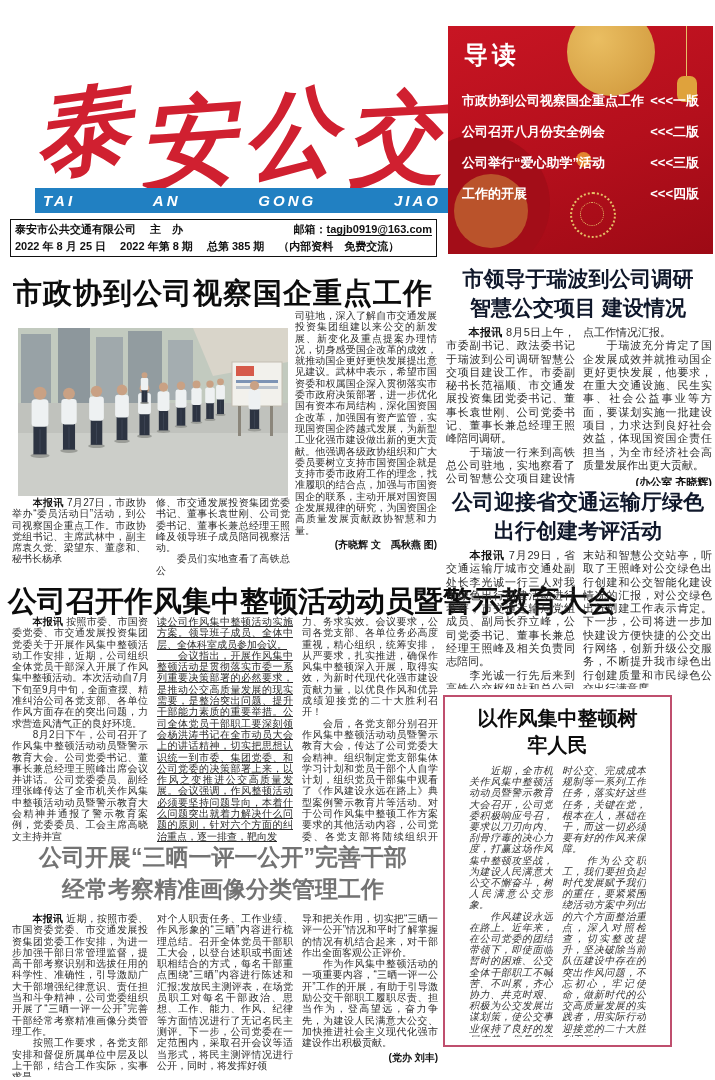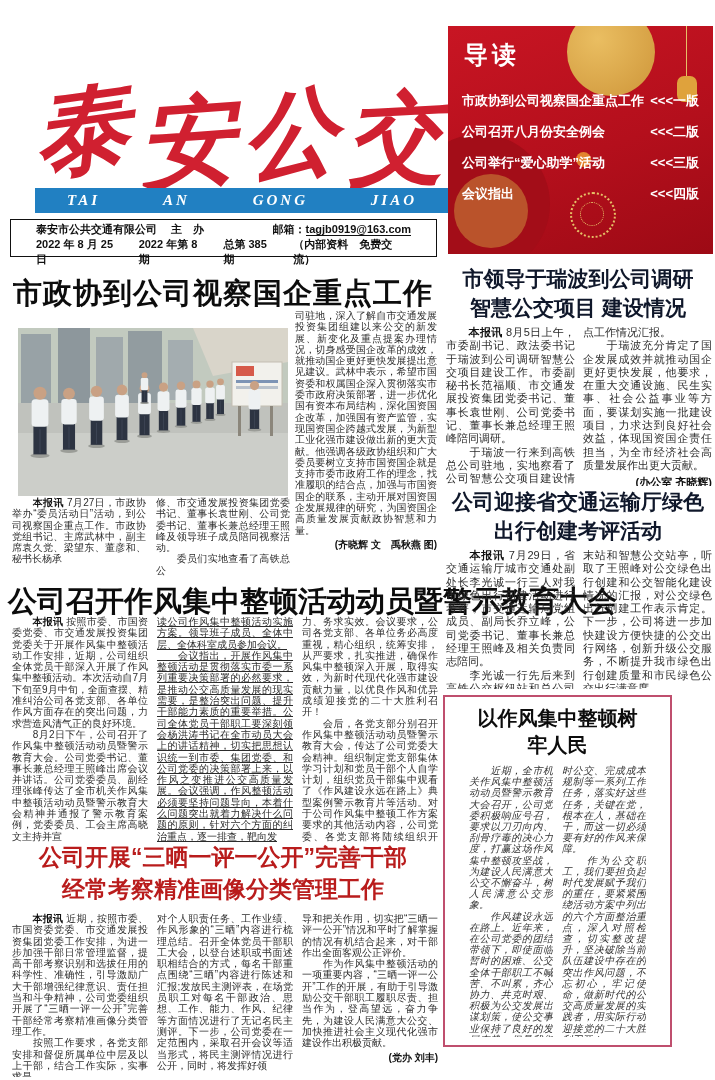--- a/index.html
+++ b/index.html
@@ -8,24 +8,24 @@
   
   .callig{position:absolute;left:28px;top:14px;width:408px;height:170px;display:flex;
           justify-content:space-between;align-items:flex-end;padding:0 6px;}
   .callig span{font-family:"DejaVu Serif","Liberation Serif",serif;font-style:italic;font-weight:700;
           font-size:96px;line-height:1;color:#d02030;}
   .callig span:nth-child(1){transform:rotate(-8deg) translateY(-6px);}
   .callig span:nth-child(2){transform:rotate(-4deg) translateY(6px);}
   .callig span:nth-child(3){transform:rotate(-7deg) translateY(-2px);}
   .callig span:nth-child(4){transform:rotate(-3deg) translateY(2px);}
   .pinbar{position:absolute;left:35px;top:188px;width:414px;height:25px;background:#2180c2;
-          display:flex;justify-content:space-between;align-items:center;padding:0 32px;box-sizing:border-box;font-family:Liberation Serif, serif;}
+          display:flex;justify-content:space-between;align-items:center;padding:0 8px;box-sizing:border-box;}
   .pinbar span{color:#fff;font-style:italic;font-weight:700;font-size:15px;letter-spacing:3px;}
   .infobox{position:absolute;left:10px;top:219px;width:427px;height:38px;border:1.5px solid #111;
-          box-sizing:border-box;padding:2px 25px;display:flex;flex-direction:column;justify-content:space-between;}
+          box-sizing:border-box;padding:2px 4px;display:flex;flex-direction:column;justify-content:space-between;}
   .inforow{display:flex;align-items:center;font-size:11px;font-weight:700;color:#111;}
   .inforow .sp{margin-right:14px;}
   .email{margin-left:auto;}
   .email a{color:#111;text-decoration:none;border-bottom:1px solid #111;font-weight:700;}
   
   .guide{position:absolute;left:448px;top:26px;width:265px;height:228px;overflow:hidden;
          background:linear-gradient(160deg,#c81523 0%,#b40f1c 55%,#9d0a15 100%);}
   .g-circle1{position:absolute;left:-38px;top:108px;width:140px;height:140px;border-radius:50%;background:#a30d18;}
   .g-circle2{position:absolute;left:6px;bottom:6px;width:74px;height:74px;border-radius:50%;background:rgba(216,168,67,.45);}
   .g-moon{position:absolute;right:58px;top:-18px;width:88px;height:88px;border-radius:50%;
@@ -41,21 +41,21 @@
   .g-item{display:flex;justify-content:space-between;align-items:center;margin-bottom:13px;}
   .g-item .lab{color:#fff;font-weight:800;font-size:13px;letter-spacing:0px;white-space:nowrap;}
   .g-item .pg{color:#fff;font-weight:800;font-size:13px;white-space:nowrap;}
   .g-fest{position:absolute;right:8px;bottom:6px;writing-mode:vertical-rl;color:#fff;font-size:25px;
           font-weight:800;font-family:"DejaVu Serif","Liberation Serif",serif;letter-spacing:4px;}
   
   .hl1{position:absolute;left:8px;top:274px;width:430px;text-align:center;font-size:29px;font-weight:800;
        color:#0c0c0c;letter-spacing:1px;white-space:nowrap;}
   .hl2{position:absolute;left:8px;top:582px;width:430px;text-align:center;font-size:29px;font-weight:800;color:#0c0c0c;white-space:nowrap;}
   .hl3{position:absolute;left:8px;top:841px;width:430px;text-align:center;font-size:23px;font-weight:800;
-       color:#b91c1c;line-height:32px;}
+       color:#737373;line-height:32px;}
   .rhl{position:absolute;left:443px;width:270px;text-align:center;font-size:21px;font-weight:800;color:#0f172a;line-height:29px;}
   
   .cols{position:absolute;display:flex;overflow:hidden;}
   .col{overflow:hidden;}
   .body{font-size:10px;line-height:11.3px;text-align:justify;color:#2c2c2c;white-space:pre-line;}
   .rbody{font-size:11px;line-height:13.3px;text-align:justify;color:#2c2c2c;white-space:pre-line;}
   .lead{font-weight:800;color:#111;}
   .byline{text-align:right;font-weight:800;font-size:10px;color:#111;margin-top:2px;}
   .rbyline{text-align:right;font-weight:800;font-size:11px;color:#111;margin-top:3px;}
   
@@ -128,21 +128,21 @@
       </div>
       <div class="g-item">
         <span class="lab">公司召开八月份安全例会</span>
         <span class="pg">&lt;&lt;&lt;二版</span>
       </div>
       <div class="g-item">
         <span class="lab">公司举行“爱心助学”活动</span>
         <span class="pg">&lt;&lt;&lt;三版</span>
       </div>
       <div class="g-item">
-        <span class="lab">会议指出</span>
+        <span class="lab">工作的开展</span>
         <span class="pg">&lt;&lt;&lt;四版</span>
       </div>
     </div>
     <div class="g-fest">贺中秋</div>
   </div>
 
   <div class="hl1">市政协到公司视察国企重点工作</div>
 
   <div class="photo">
     <svg width="270" height="168" viewBox="0 0 270 168" xmlns="http://www.w3.org/2000/svg">

